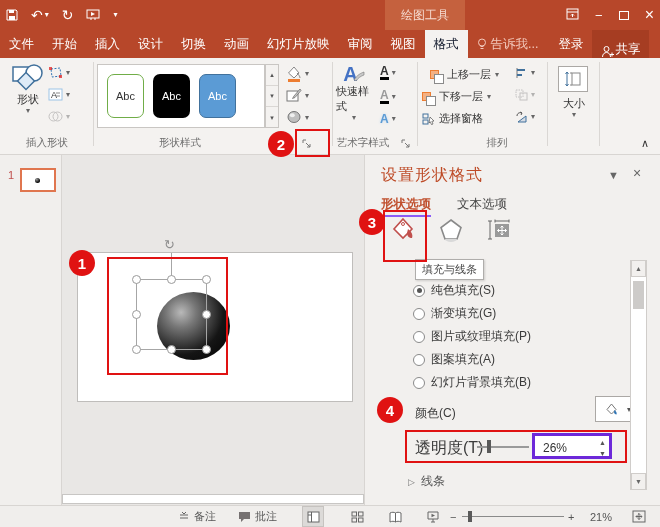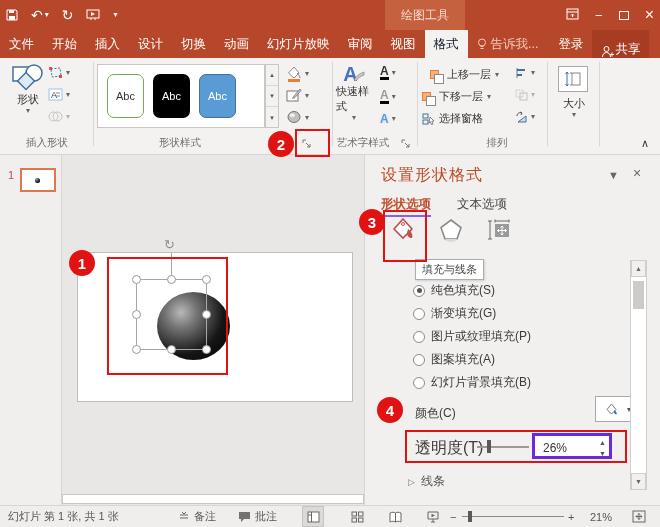--- a/index.html
+++ b/index.html
@@ -435,21 +435,20 @@
 
       <div class="pscroll">
         <span class="btn" style="top:-1px;">▲</span>
         <span class="thumb"></span>
         <span class="btn" style="bottom:-1px;">▼</span>
       </div>
     </div>
   </div>
 
   <div class="statusbar">
-    <div class="sb" style="left:8px;">幻灯片 第 1 张, 共 1 张</div>
     <div class="sb" style="left:178px;">
       <svg width="12" height="11" viewBox="0 0 12 11">
           <path d="M2 4h8M2 7h8" stroke="#666"></path>
           <path d="M4 1l2 2 2-2" fill="none" stroke="#666"></path>
         </svg>
       <span>备注</span>
     </div>
     <div class="sb" style="left:238px;">
       <svg width="13" height="12" viewBox="0 0 13 12">
           <path d="M1 1h11v7H6l-3 3V8H1z" fill="#767171"></path>

